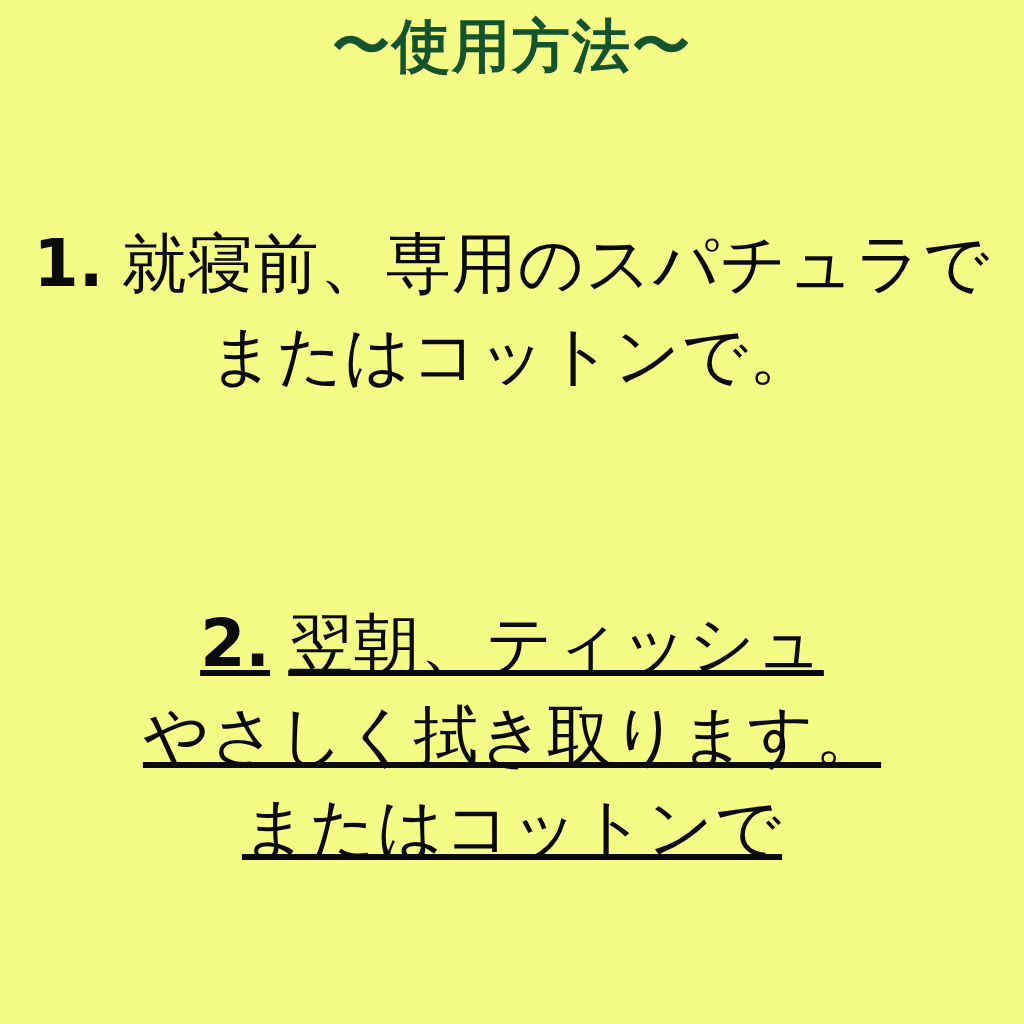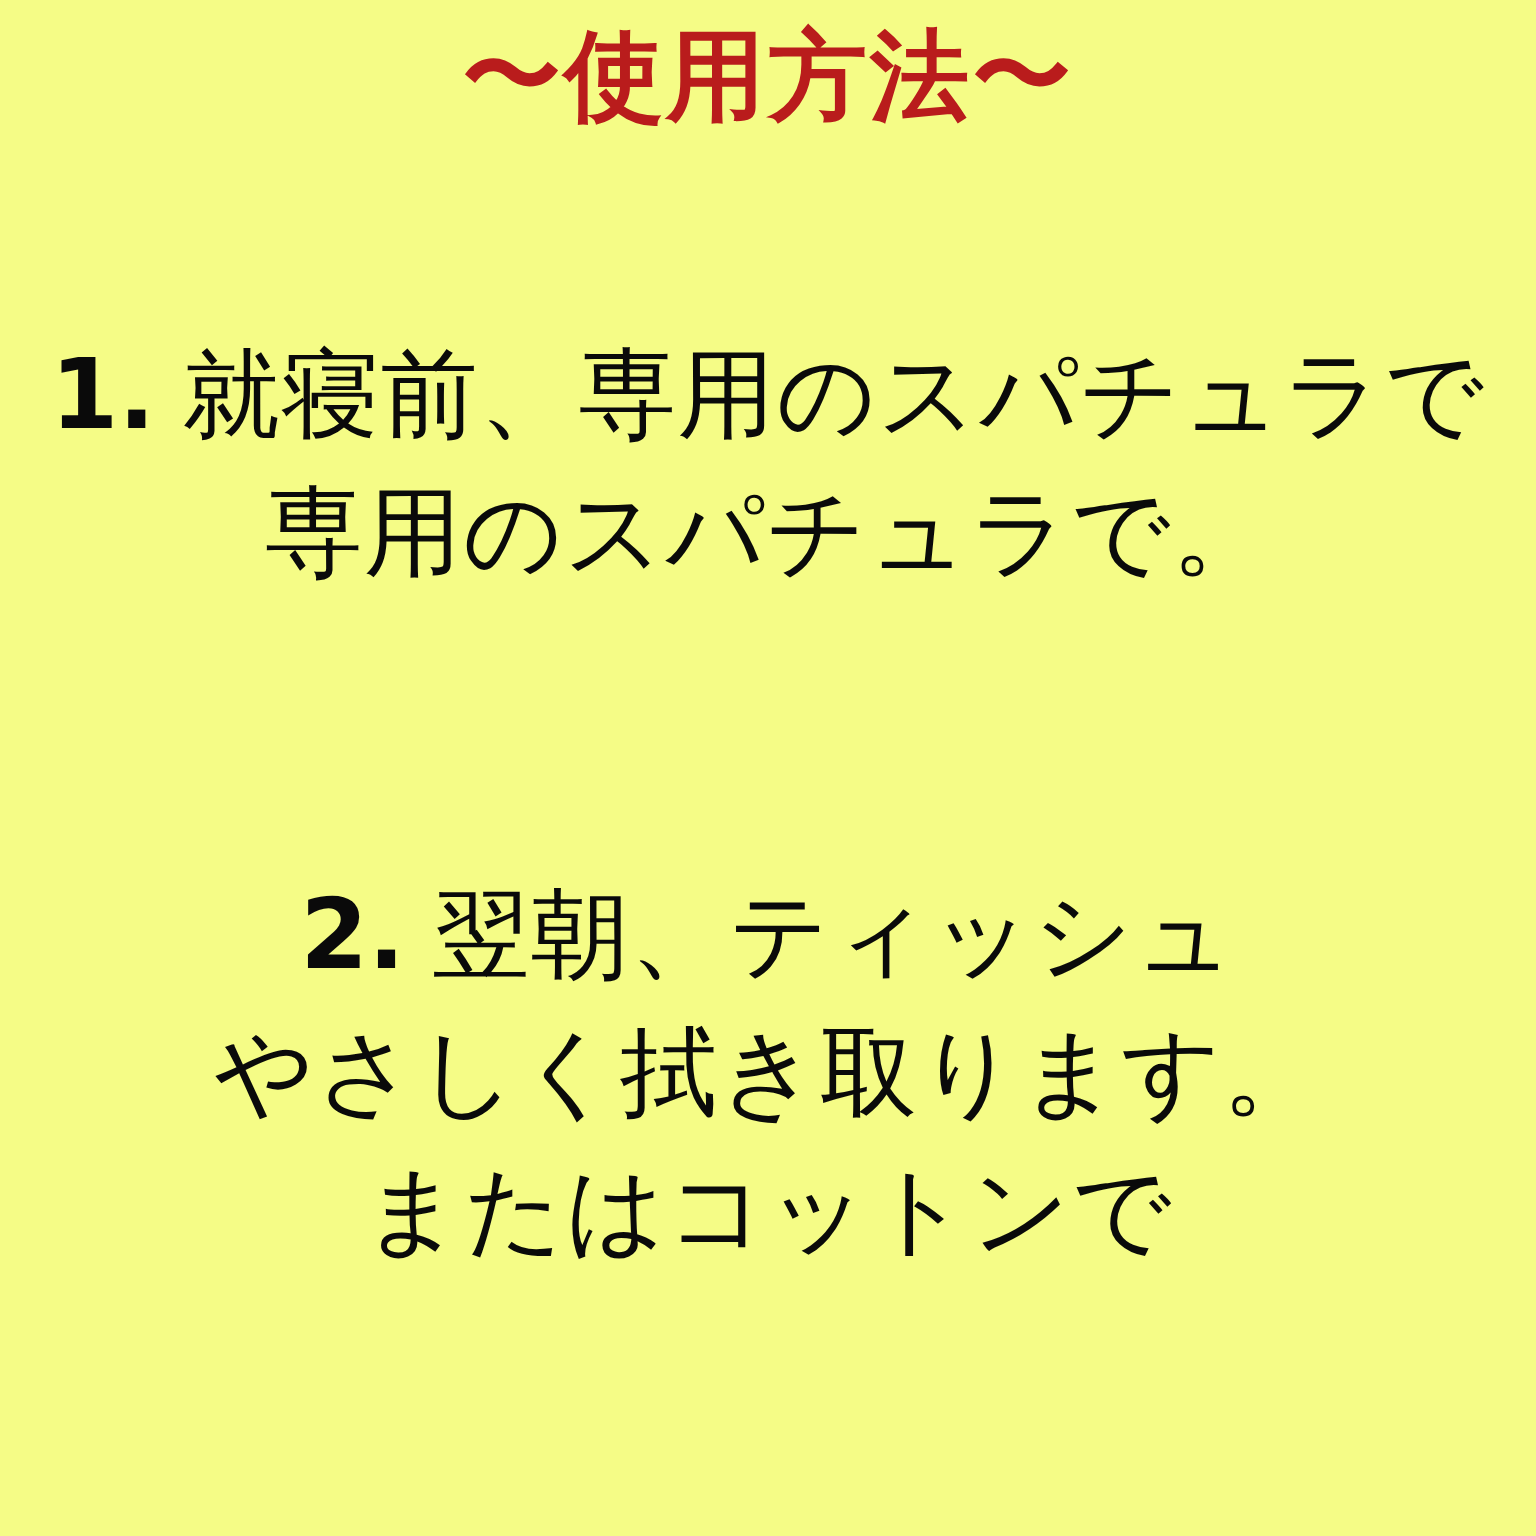--- a/index.html
+++ b/index.html
@@ -20,62 +20,62 @@
     color: #0a0a0a;
   }
   .title {
     position: absolute;
     top: 8px;
     left: 0;
     width: 100%;
     margin: 0;
     text-align: center;
     font-family: Liberation Sans, sans-serif;
-    font-size: 66px;
+    font-size: 58px;
     font-weight: 600;
     letter-spacing: 2px;
     line-height: 1.3;
-    color: #b91c1c;
+    color: #14532d;
   }
   .step {
     position: absolute;
     left: 0;
     width: 100%;
     text-align: center;
     font-size: 65px;
     font-weight: 400;
     line-height: 92px;
     letter-spacing: 1px;
     color: #0a0a0a;
   }
   .step p {
     margin: 0;
     padding: 0;
   }
   .step-1 { top: 218px; }
-  .step-2 { top: 578px; }
+  .step-2 { top: 598px; text-decoration: underline; }
   .num {
     font-weight: 800;
     font-family: "DejaVu Sans", "Liberation Sans", sans-serif;
     margin-right: 0.28em;
     letter-spacing: 0;
   }
 </style>
 </head>
 <body>
 
 <div class="poster">
 
   <h1 class="title">〜使用方法〜</h1>
 
   <section class="step step-1">
     <p>
       <span class="num">1.</span><span>就寝前、専用のスパチュラで</span>
     </p>
-    <p>専用のスパチュラで。</p>
+    <p>またはコットンで。</p>
   </section>
 
   <section class="step step-2">
     <p>
       <span class="num">2.</span><span>翌朝、ティッシュ</span>
     </p>
     <p>やさしく拭き取ります。</p>
     <p>またはコットンで</p>
   </section>
 

